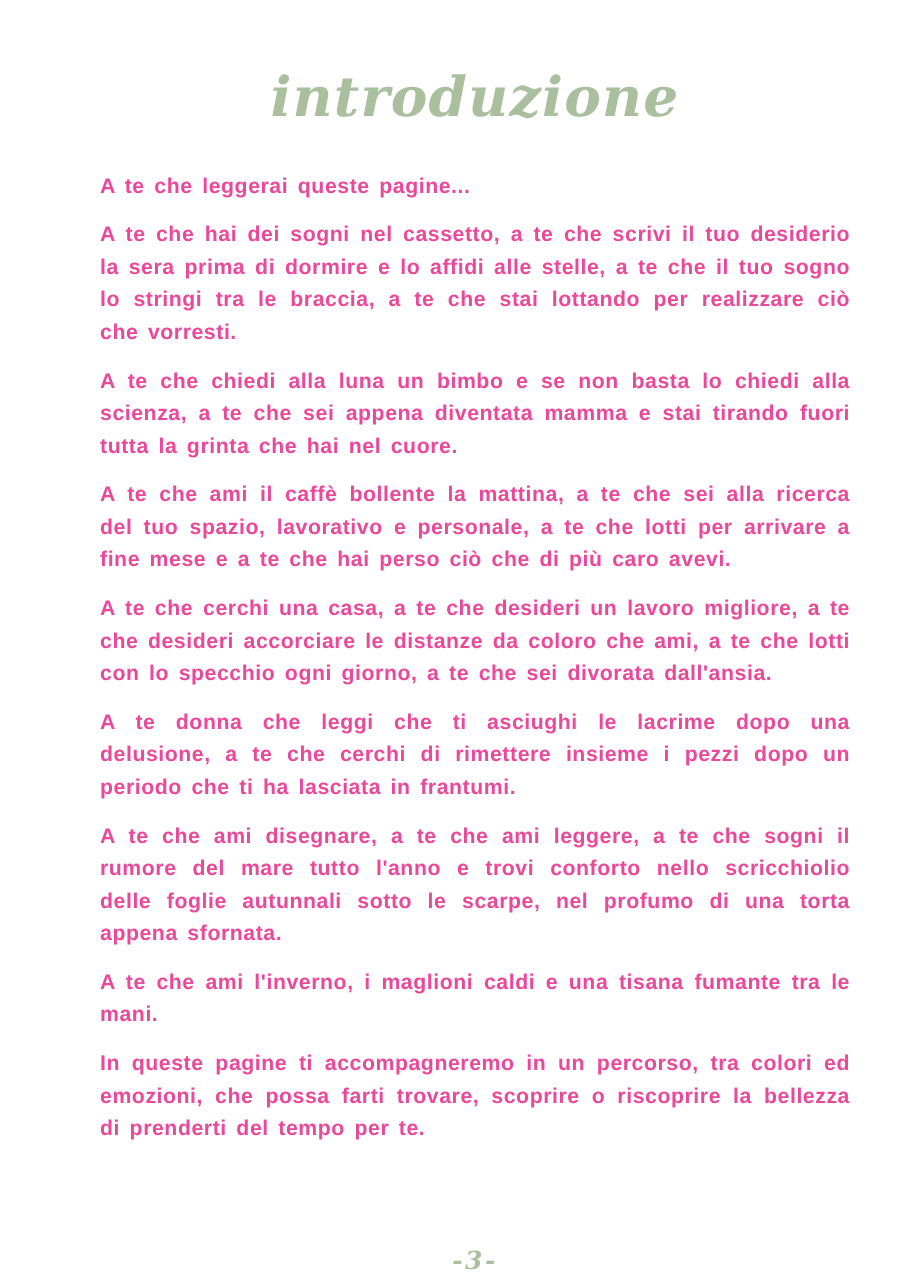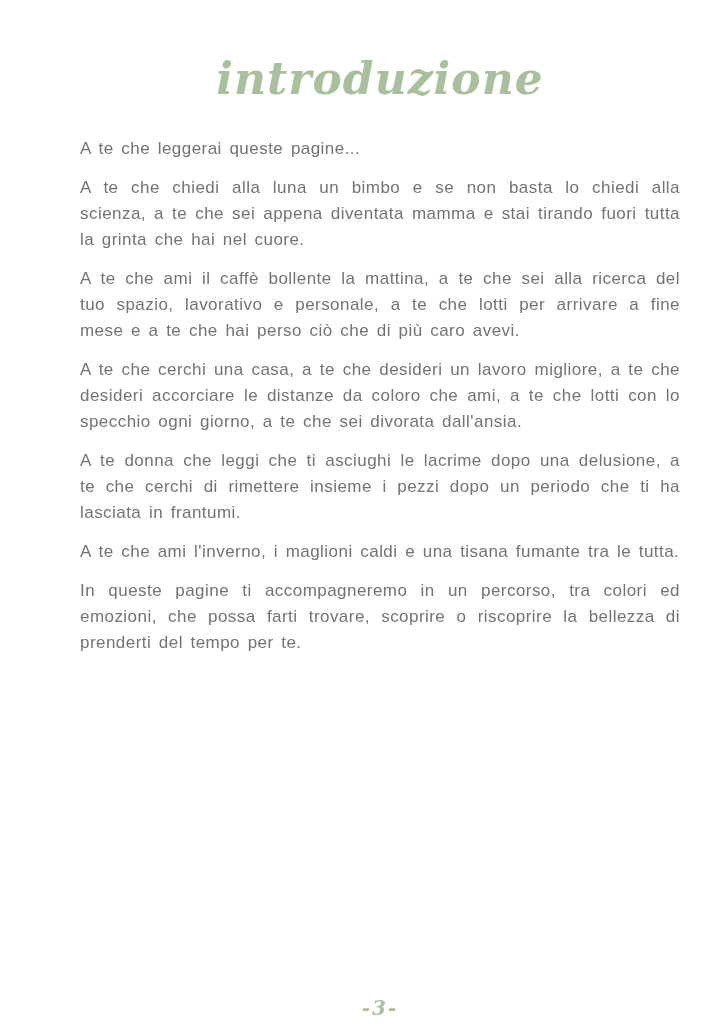--- a/index.html
+++ b/index.html
@@ -27,26 +27,26 @@
     font-style: italic;
     font-weight: bold;
     font-size: 44px;
     line-height: 62px;
     color: #a9bf9e;
     letter-spacing: 1px;
   }
 
   .body-text p {
     font-size: 17px;
-    font-weight: 400;
+    font-weight: 700;
     line-height: 26px;
     letter-spacing: 0.45px;
     word-spacing: 2.5px;
     text-align: justify;
-    color: #737373;
+    color: #ec4899;
     margin-bottom: 13px;
   }
 
   .body-text p:last-child {
     margin-bottom: 0;
   }
 
   .page-number {
     position: absolute;
     left: 0;
@@ -63,23 +63,25 @@
 </style>
 </head>
 <body>
 
 <div class="page">
 
   <h1 class="page-title">introduzione</h1>
 
   <div class="body-text">
     <p>A te che leggerai queste pagine...</p>
+    <p>A te che hai dei sogni nel cassetto, a te che scrivi il tuo desiderio la sera prima di dormire e lo affidi alle stelle, a te che il tuo sogno lo stringi tra le braccia, a te che stai lottando per realizzare ciò che vorresti.</p>
     <p>A te che chiedi alla luna un bimbo e se non basta lo chiedi alla scienza, a te che sei appena diventata mamma e stai tirando fuori tutta la grinta che hai nel cuore.</p>
     <p>A te che ami il caffè bollente la mattina, a te che sei alla ricerca del tuo spazio, lavorativo e personale, a te che lotti per arrivare a fine mese e a te che hai perso ciò che di più caro avevi.</p>
     <p>A te che cerchi una casa, a te che desideri un lavoro migliore, a te che desideri accorciare le distanze da coloro che ami, a te che lotti con lo specchio ogni giorno, a te che sei divorata dall'ansia.</p>
     <p>A te donna che leggi che ti asciughi le lacrime dopo una delusione, a te che cerchi di rimettere insieme i pezzi dopo un periodo che ti ha lasciata in frantumi.</p>
-    <p>A te che ami l'inverno, i maglioni caldi e una tisana fumante tra le tutta.</p>
+    <p>A te che ami disegnare, a te che ami leggere, a te che sogni il rumore del mare tutto l'anno e trovi conforto nello scricchiolio delle foglie autunnali sotto le scarpe, nel profumo di una torta appena sfornata.</p>
+    <p>A te che ami l'inverno, i maglioni caldi e una tisana fumante tra le mani.</p>
     <p>In queste pagine ti accompagneremo in un percorso, tra colori ed emozioni, che possa farti trovare, scoprire o riscoprire la bellezza di prenderti del tempo per te.</p>
   </div>
 
   <div class="page-number">-3-</div>
 
 </div>
 
 </body></html>

